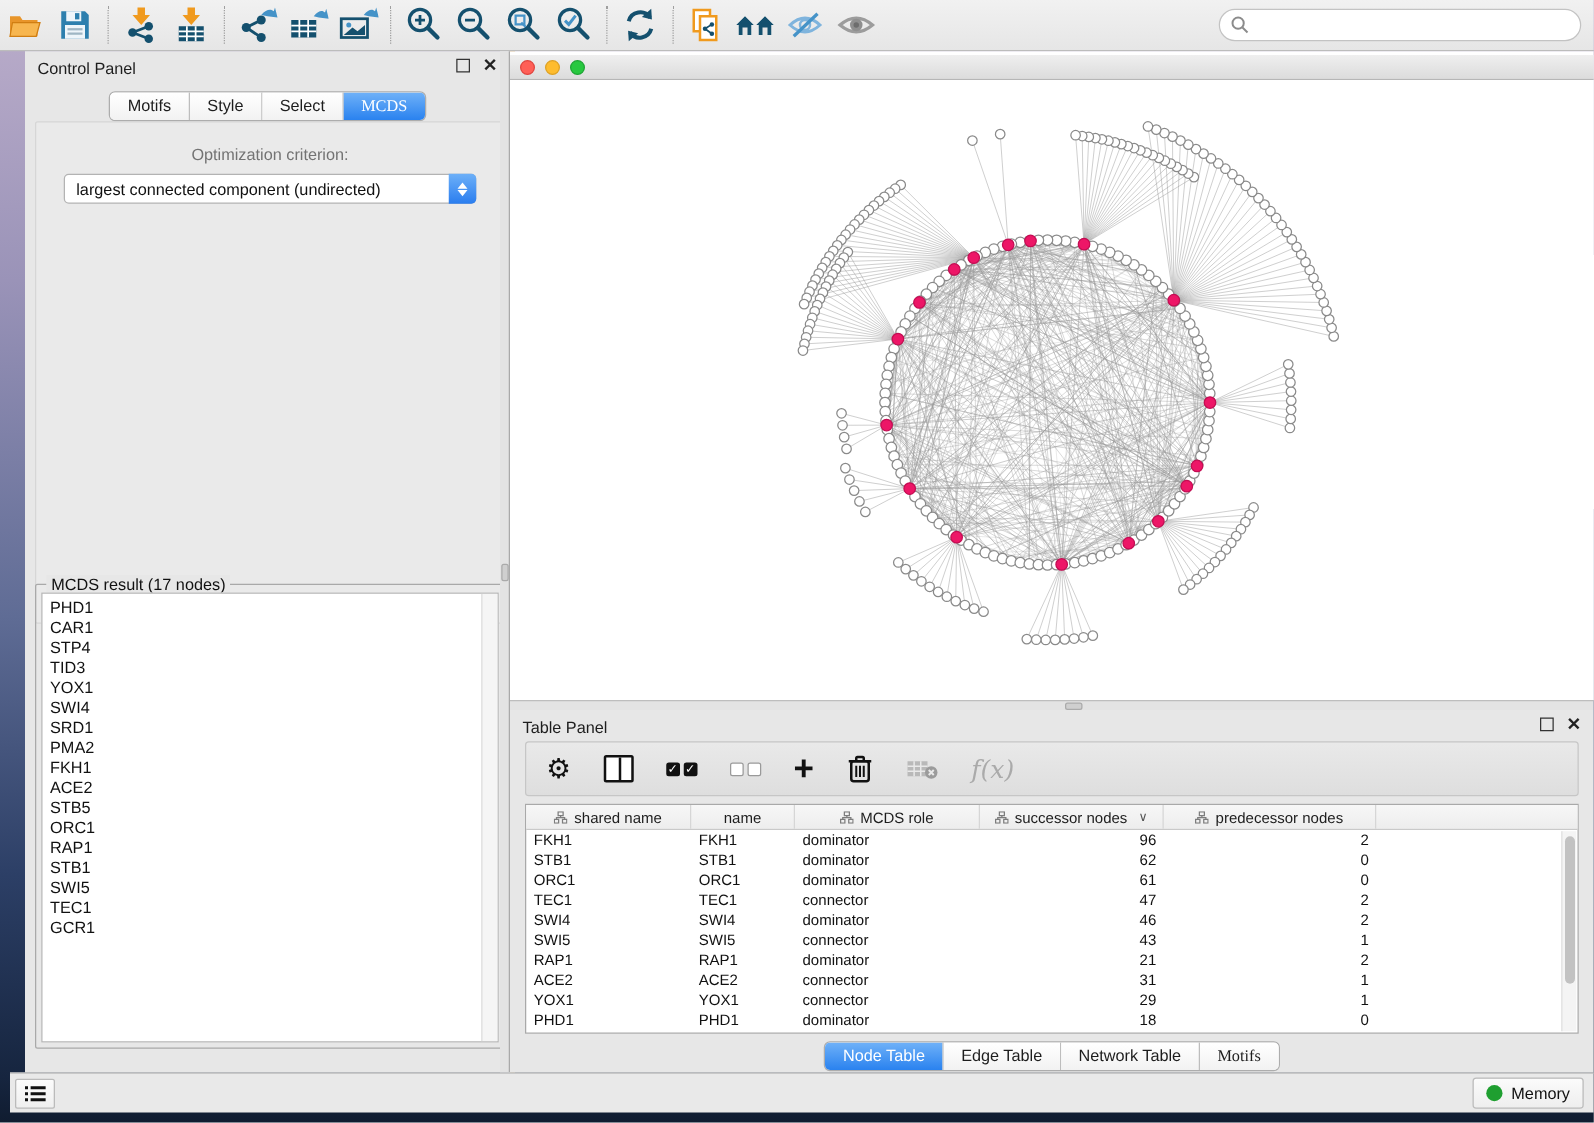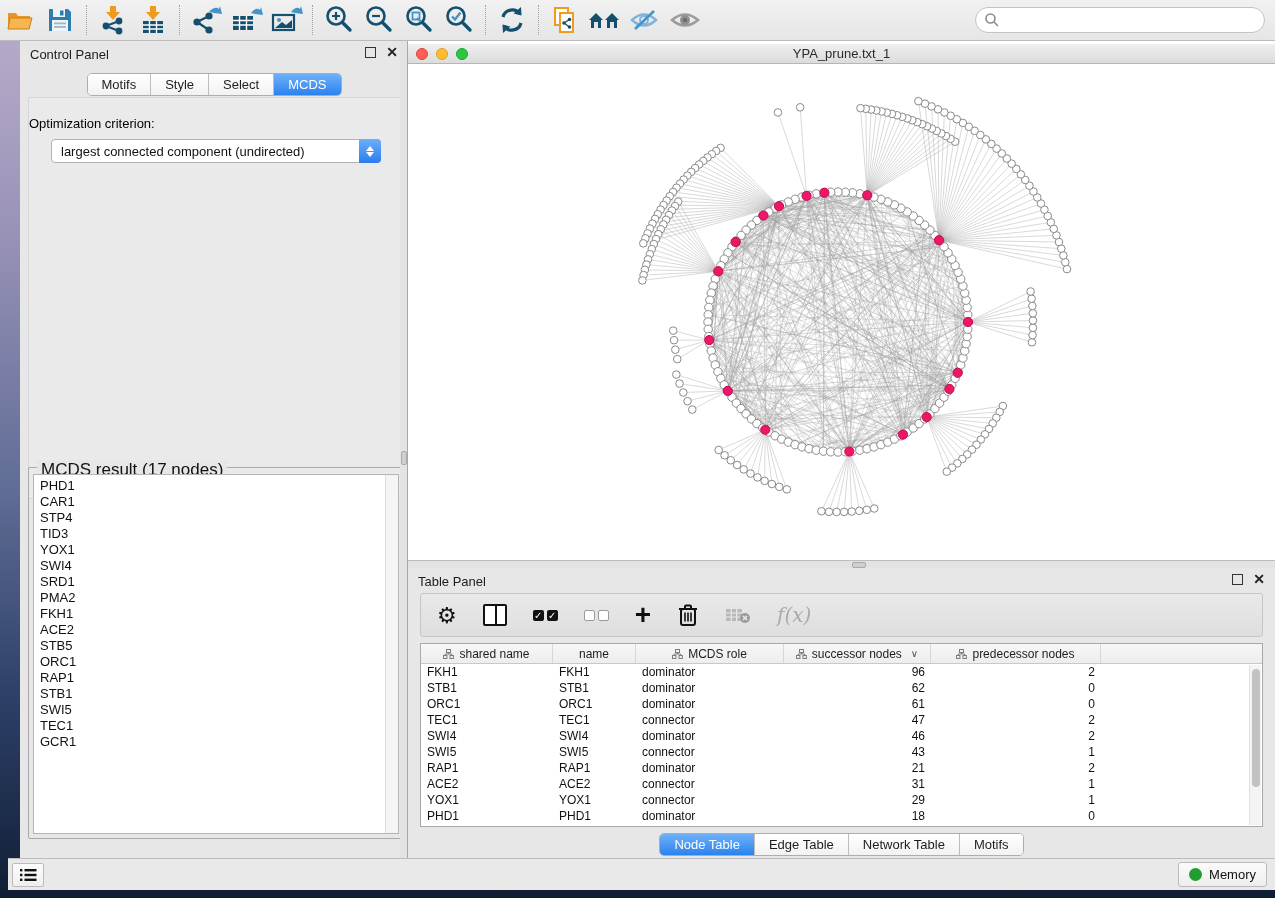--- a/index.html
+++ b/index.html
@@ -33,27 +33,27 @@
   .panel-title { font-size:13px; color:#1d1d1d; }
   .panel-wbtns { position:absolute; right:10px; top:6px; display:flex; gap:10px; align-items:center; }
   .float-box { width:11px; height:11px; border:1.5px solid #333; background:transparent; }
   .close-x { font-size:14px; font-weight:bold; color:#222; line-height:11px; }
   #cp-tabs { display:flex; justify-content:center; margin-top:6px; }
   .seg { display:flex; border:1px solid #adadad; border-radius:5px; overflow:hidden; background:#fff; }
   .seg-item {
     font-size:13px; padding:3px 14px; color:#1d1d1d; background:linear-gradient(#ffffff,#f2f2f2);
     border-right:1px solid #bdbdbd; cursor:default;
   }
-  .seg-item:last-child { border-right:none; }
+  .seg-item:last-child { border-right:none;font-family:Liberation Serif, serif; }
   .seg-item.active { background:linear-gradient(#6fb1f8,#2a82ef); color:#fff; }
   #cp-inner {
     position:absolute; left:8px; top:56px; width:376px; height:402px;
     background:#eaeaea; border:1px solid #d6d6d6; border-radius:2px;
   }
-  #opt-label { text-align:left; font-size:13px; margin-top:18px; color:#000000; }
+  #opt-label { text-align:center; font-size:13px; margin-top:18px; color:#737373; }
   #criterion {
     position:relative; margin:8px auto 0; width:330px; height:24px;
     background:#fff; border:1px solid #b3b3b3; border-radius:4px;
     font-size:13px; display:flex; align-items:center; padding-left:9px; color:#111;
   }
   #criterion .stepper {
     position:absolute; right:-1px; top:-1px; width:22px; height:24px; border-radius:0 4px 4px 0;
     background:linear-gradient(#6db0f8,#2a7def); display:flex; flex-direction:column; align-items:center; justify-content:center; gap:1px;
   }
   .chev { width:0; height:0; border-left:4px solid transparent; border-right:4px solid transparent; }
@@ -62,21 +62,21 @@
   #cp-buttons { display:flex; justify-content:center; gap:14px; margin-top:14px; }
   .mac-btn {
     font-size:13px; padding:3px 16px; background:linear-gradient(#ffffff,#f0f0f0);
     border:1px solid #b3b3b3; border-radius:5px; color:#111;
   }
   .mac-btn.focused { box-shadow:0 0 0 3px rgba(107,163,240,.65); border-color:#77a5e0; }
   #mcds-fieldset {
     position:absolute; left:8px; top:426px; width:376px; height:372px;
     border:1px solid #a9a9a9; border-radius:2px;
   }
-  #mcds-legend { position:absolute; left:8px; top:-8px; background:#e7e7e7; padding:0 4px; font-size:17px; color:#111; }
+  #mcds-legend { position:absolute; left:8px; top:-8px; background:#e7e7e7; padding:0 4px; font-size:13px; color:#111; }
   #mcds-list {
     position:absolute; left:4px; top:6px; right:4px; bottom:4px; background:#fff; border:1px solid #b5b5b5;
     font-size:13px; color:#111; overflow:hidden;
   }
   #mcds-items { padding:3px 0 0 6px; line-height:16px; }
   #mcds-scroll { position:absolute; right:0; top:0; bottom:0; width:13px; background:#f5f5f5; border-left:1px solid #ddd; }
   
   #v-divider { position:absolute; left:400px; top:41px; width:8px; height:817px; background:#e3e3e3; border-right:1px solid #a9a9a9; }
   #v-grip { position:absolute; left:1px; top:410px; width:6px; height:14px; background:#cfcfcf; border:1px solid #aaa; border-radius:2px; }
   
@@ -333,21 +333,20 @@
     </div>
   </div>
 </div>
 
 <div id="v-divider">
     <div id="v-grip"></div>
   </div>
 
 <div id="network-window">
   <div id="net-titlebar">
-    <span id="net-title">YPA_prune.txt_1</span>
     <span class="traffic t-red"></span>
     <span class="traffic t-yellow"></span>
     <span class="traffic t-green"></span>
   </div>
   <div id="net-canvas">
     <svg id="graph-svg" width="867" height="496" viewBox="0 0 867 496">
         <line x1="370.9812350338589" y1="142.16915185551215" x2="300.20451404768386" y2="265.28915814083496" stroke="#9a9a9a" stroke-opacity="0.42" stroke-width="0.7"></line>
         <line x1="370.9812350338589" y1="142.16915185551215" x2="301.8367675926293" y2="279.77580902961563" stroke="#9a9a9a" stroke-opacity="0.42" stroke-width="0.7"></line>
         <line x1="370.9812350338589" y1="142.16915185551215" x2="328.3619072791561" y2="339.05367424163535" stroke="#9a9a9a" stroke-opacity="0.42" stroke-width="0.7"></line>
         <line x1="370.9812350338589" y1="142.16915185551215" x2="319.925854100323" y2="327.16416994699375" stroke="#9a9a9a" stroke-opacity="0.42" stroke-width="0.7"></line>

